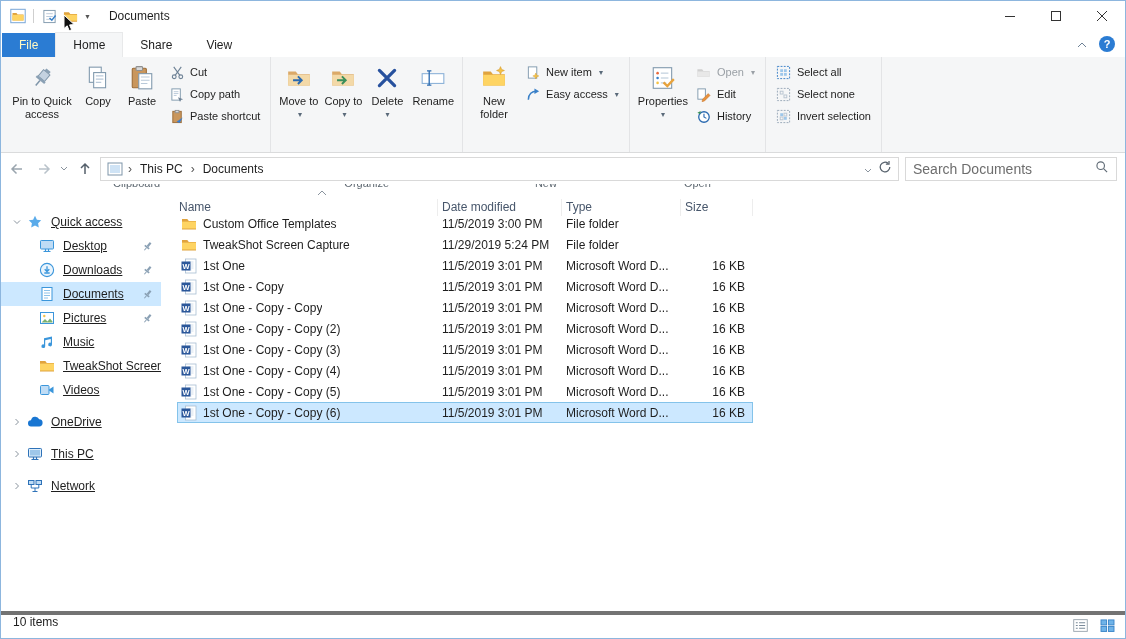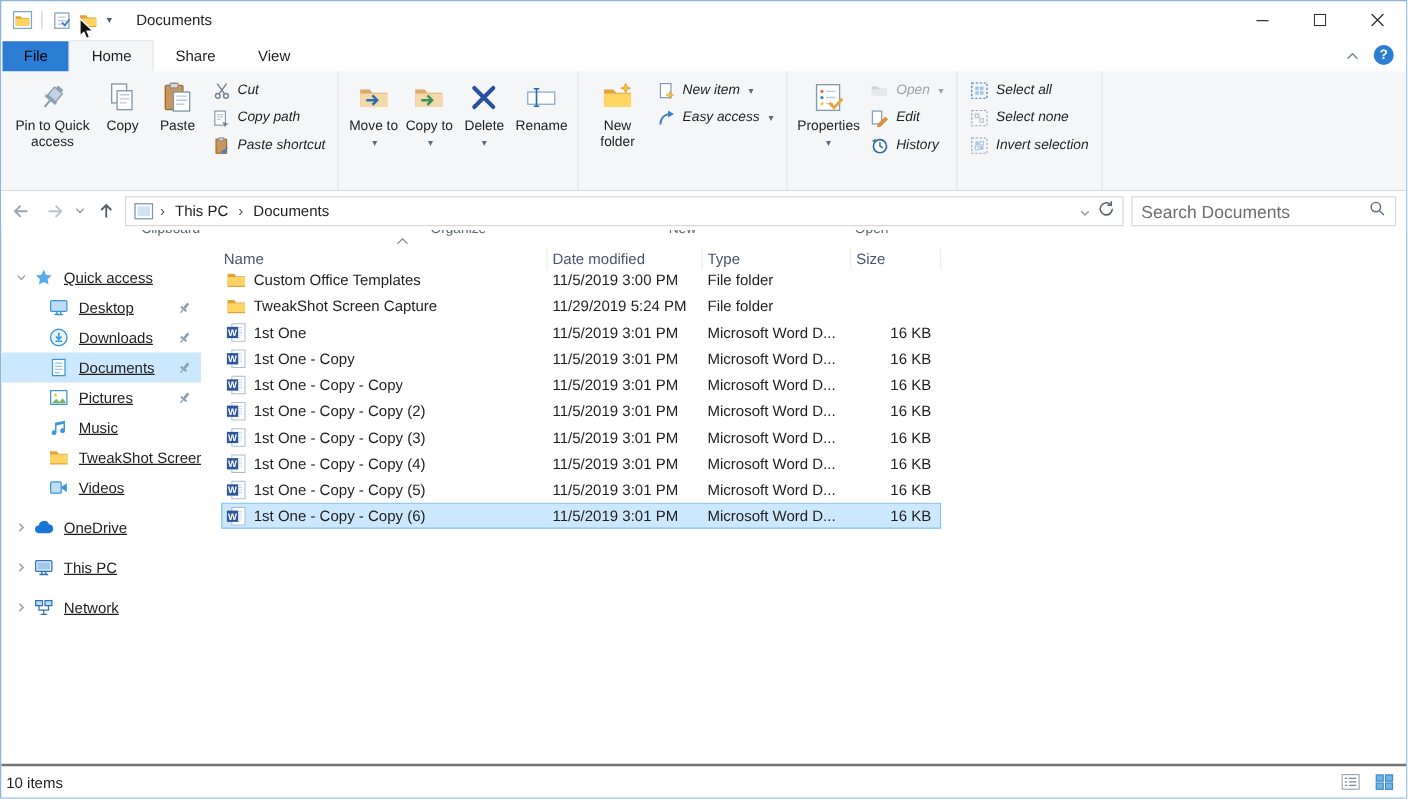--- a/index.html
+++ b/index.html
@@ -14,33 +14,33 @@
   .qat-btn { width:18px; height:18px; display:flex; align-items:center; justify-content:center; }
   .qat-dd { font-size:7px; color:#555; padding:0 2px; }
   .title { margin-left:16px; }
   .cursor { position:absolute; left:62px; top:13px; z-index:20; }
   .win-controls { margin-left:auto; display:flex; height:100%; }
   .win-btn { width:46px; height:100%; display:flex; align-items:center; justify-content:center; }
 
   
   .tabrow { height:26px; display:flex; align-items:flex-end; background:#fff; position:relative; flex-shrink:0; padding-left:1px; }
   .tab { padding:5px 17px 5px; cursor:default; }
-  .tab.file { background:#2b7cd3; color:#000000;text-align:center; }
+  .tab.file { background:#2b7cd3; color:#fef9c3;text-align:center; }
   .tab.active { background:#f5f6f7; border:1px solid #e8e9ea; border-bottom:none; }
   .tabrow-right { position:absolute; right:10px; top:5px; display:flex; gap:12px; align-items:center; }
   .help-circle { width:16px; height:16px; border-radius:50%; background:#2b7cd3; color:#fff; font-size:11px; font-weight:bold; display:flex; align-items:center; justify-content:center; }
 
   
   .ribbon { background:#f5f6f7; border-bottom:1px solid #dadbdc; display:flex; align-items:stretch; height:96px; flex-shrink:0; padding-left:2px; }
   .rgroup { display:flex; flex-direction:column; border-right:1px solid #e3e4e6; }
   .rgroup-content { flex:1; display:flex; align-items:flex-start; padding:3px 5px 0; }
   .rgroup-label { text-align:center; font-size:11px; color:#5d6770; padding:1px 6px 4px; white-space:nowrap;margin-top:44px; }
   .rbtn-lg { min-width:44px; max-width:70px; display:flex; flex-direction:column; align-items:center; text-align:center; font-size:11px; line-height:13px; padding:3px 3px 2px; height:72px; }
   .rbtn-lg .ric { height:30px; display:flex; align-items:center; justify-content:center; margin-bottom:2px; }
-  .rcol { display:flex; flex-direction:column; padding-top:1px;font-style:italic; }
+  .rcol { display:flex; flex-direction:column; padding-top:1px; }
   .rbtn-sm { display:flex; align-items:center; gap:5px; font-size:11px; height:22px; padding:0 5px; white-space:nowrap; }
   .ric-sm { width:16px; height:16px; display:flex; align-items:center; justify-content:center; }
   .dd { font-size:8px; color:#5a6a7a; margin-left:2px; }
   .dd-block { display:block; margin:0 auto; }
   .disabled { color:#9aa0a6; }
   .rspacer { flex:1; }
 
   
   .addrrow { height:31px; display:flex; align-items:center; padding:0 8px 0 2px; flex-shrink:0; background:#fff; }
   .nav-btn { width:27px; height:24px; display:flex; align-items:center; justify-content:center; }
@@ -79,21 +79,21 @@
   .frow { display:flex; height:21px; align-items:center; width:576px; }
   .frow.selected { background:#cce8ff; box-shadow:inset 0 0 0 1px #84c3ea; }
   .c-name { width:261px; display:flex; align-items:center; padding-left:4px; }
   .fico { width:16px; height:16px; margin-right:6px; flex-shrink:0; display:flex; align-items:center; }
   .fname { white-space:nowrap; overflow:hidden; }
   .c-date { width:124px; padding:0 4px; white-space:nowrap; }
   .c-type { width:119px; padding:0 4px; white-space:nowrap; overflow:hidden; }
   .c-size { width:72px; text-align:right; padding-right:8px; white-space:nowrap; }
 
   
-  .statusbar { height:27px; border-top:2px solid #737373; display:flex; align-items:center; padding:0 6px 0 4px; flex-shrink:0; }
+  .statusbar { height:27px; border-top:4px solid #737373; display:flex; align-items:flex-start; padding:0 6px 0 12px; flex-shrink:0; }
   .view-toggles { margin-left:auto; display:flex; gap:3px; }
   .view-btn { width:24px; height:20px; display:flex; align-items:center; justify-content:center; border:1px solid transparent; }
 </style>
 </head>
 <body>
 
 <div class="window">
 
   <div class="titlebar">
     <div class="qat">

